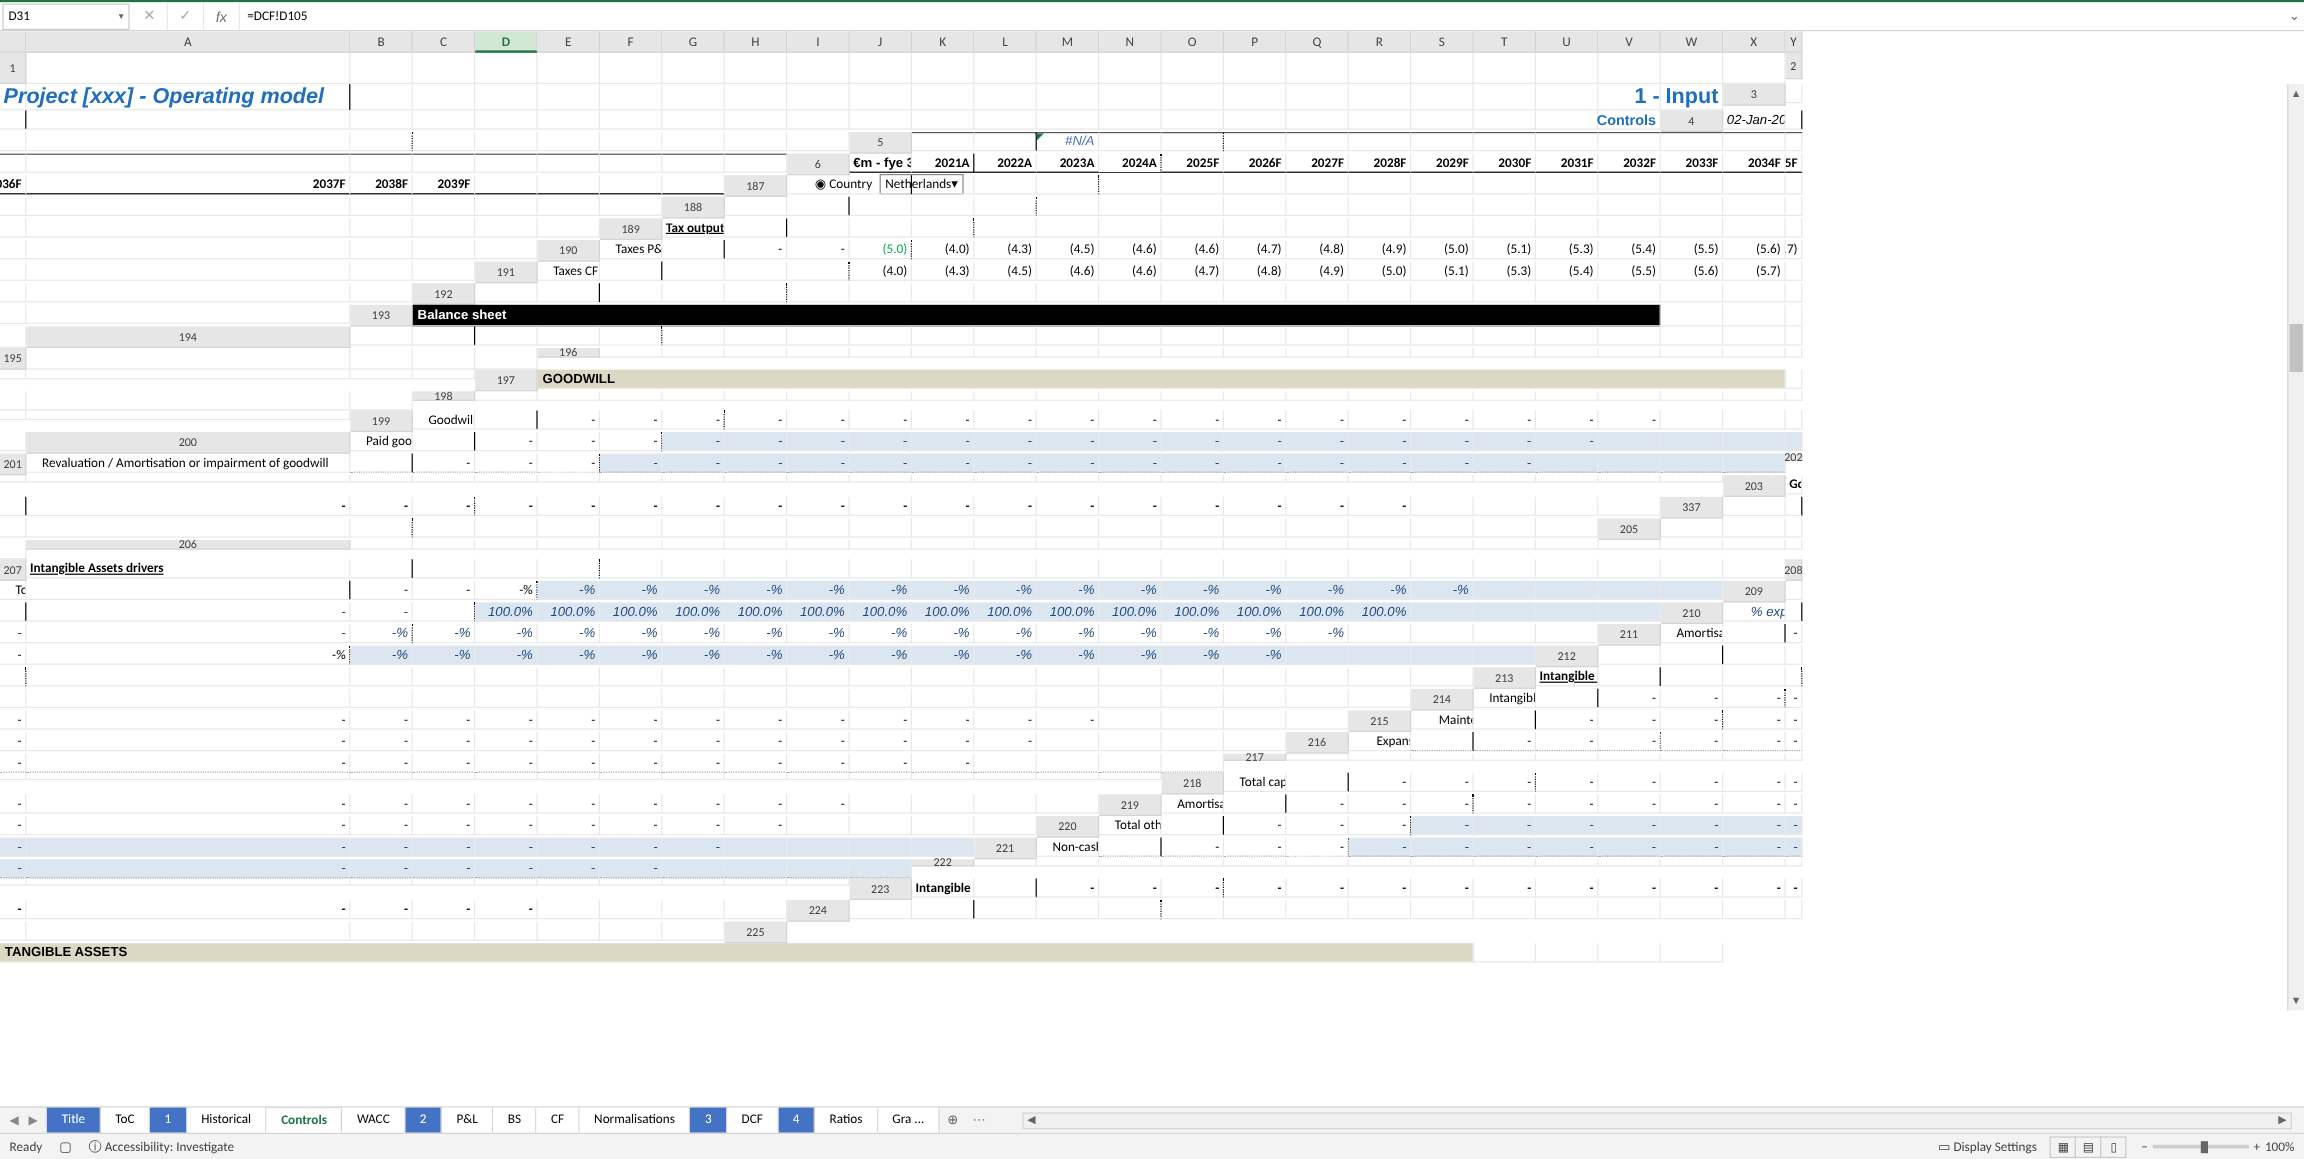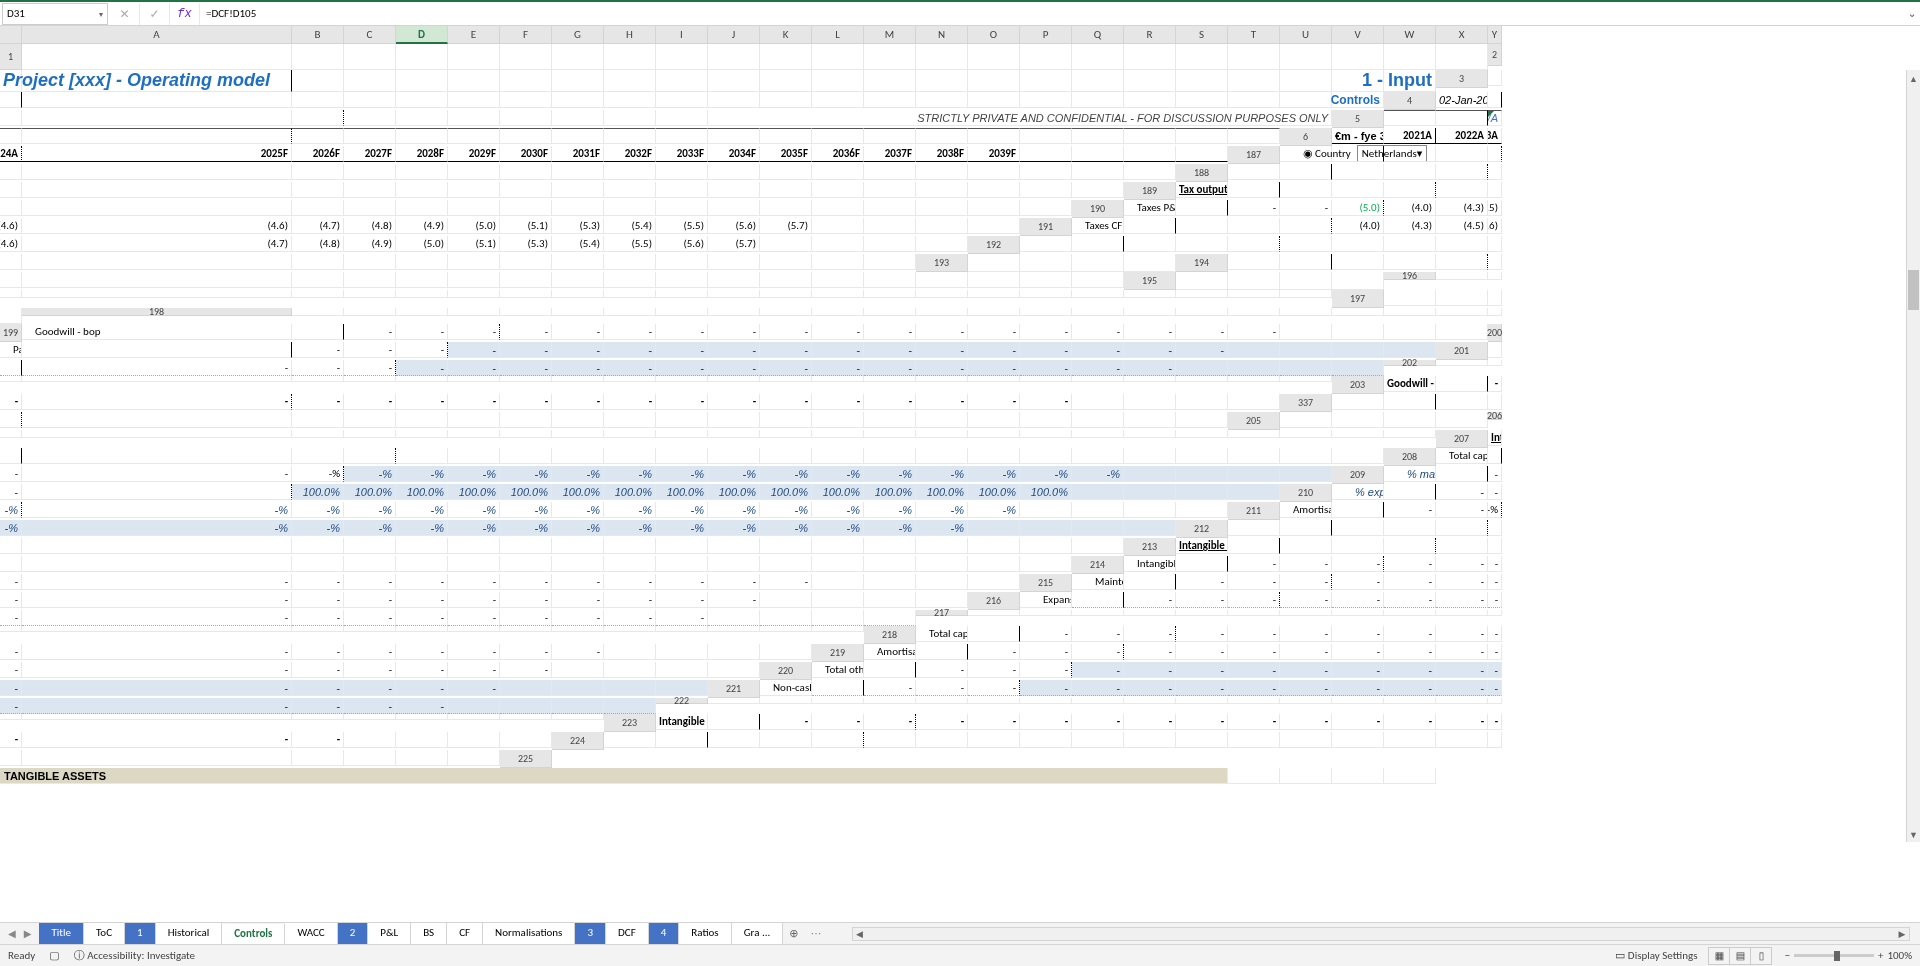--- a/index.html
+++ b/index.html
@@ -2,21 +2,21 @@
 <html><head>
 <meta charset="utf-8">
 <style>
 * { margin: 0; padding: 0; box-sizing: border-box; }
 body { font-family: Calibri, Arial, sans-serif; font-size: 11px; background: #fff; overflow: hidden; }
 .topbar { height: 2px; background: #217346; }
 .formula-bar { height: 24px; display: flex; align-items: center; border-bottom: 1px solid #d4d4d4; background: #fff; }
 .name-box { width: 106px; height: 22px; border: 1px solid #ccc; margin: 0 2px; padding: 2px 4px; display: flex; align-items: center; justify-content: space-between; font-size: 11px; }
 .name-box-arrow { font-size: 8px; color: #666; }
 .fb-btn { width: 30px; height: 22px; display: flex; align-items: center; justify-content: center; color: #aaa; font-size: 12px; border-right: 1px solid #e8e8e8; }
-.fb-btn.fx { font-style: italic; color: #6d28d9; font-family: Liberation Mono, monospace; }
+.fb-btn.fx { font-style: italic; color: #737373; font-family: Liberation Sans, sans-serif; }
 .formula-input { flex: 1; padding: 2px 6px; font-size: 11px; }
 .formula-expand { width: 16px; display:flex; align-items:center; justify-content:center; color: #666; }
 .grid { display: grid; grid-template-columns: 22px 270px repeat(23, 52px) 14px; user-select: none; }
 .col-hdr, .row-hdr, .corner { background: #e6e6e6; border: 1px solid #d4d4d4; border-top: none; border-left: none; text-align: center; font-size: 11px; color: #444; height: 18px; display:flex; align-items:center; justify-content:center; }
 .col-hdr.sel { background: #d2e8d4; border-bottom: 2px solid #217346; font-weight: bold; color: #217346; }
 .cell { height: 16px; border-right: 1px solid #e8e8e8; border-bottom: 1px solid #e8e8e8; font-size: 11px; padding: 0 3px; display: flex; align-items: center; justify-content: flex-end; white-space: nowrap; overflow: hidden; }
 .row-hdr { font-size: 10px; }
 .cell.left { justify-content: flex-start; }
 .scrollbar-v { width:14px; background:#f0f0f0; position:absolute; right:0; top:44px; bottom:60px; border-left:1px solid #d4d4d4;}
 .scrollbar-v .thumb{ position:absolute; left:1px; right:1px; top:200px; height:40px; background:#c1c1c1;}
@@ -200,23 +200,20 @@
       <div class="cell"></div>
       <div class="cell"></div>
       <div class="cell col-I-border"></div>
       <div class="cell"></div>
       <div class="cell"></div>
       <div class="cell"></div>
       <div class="cell"></div>
       <div class="cell"></div>
       <div class="cell"></div>
       <div class="cell"></div>
-      <div class="cell" style="grid-column:span 12;justify-content:flex-end;overflow:visible">
-        <span class="conf-text">STRICTLY PRIVATE AND CONFIDENTIAL - FOR DISCUSSION PURPOSES ONLY</span>
-      </div>
       <div class="row-hdr">5</div>
       <div class="cell left double-border-top" style="border-top:2px solid #555"></div>
       <div class="cell double-border-top col-C-border" style="border-top:2px solid #555"></div>
       <div class="cell double-border-top cellpos corner-tri" style="border-top:2px solid #555">
         <span class="na-text">#N/A</span>
       </div>
       <div class="cell double-border-top" style="border-top:2px solid #555"></div>
       <div class="cell double-border-top col-I-border" style="border-top:2px solid #555"></div>
       <div class="cell double-border-top" style="border-top:2px solid #555"></div>
       <div class="cell double-border-top" style="border-top:2px solid #555"></div>
@@ -420,20 +417,21 @@
       <div class="cell "></div>
       <div class="cell "></div>
       <div class="cell "></div>
       <div class="cell "></div>
       <div class="cell "></div>
       <div class="cell "></div>
       <div class="cell "></div>
       <div class="cell "></div>
       <div class="cell "></div>
       <div class="row-hdr" style="height:18px">193</div>
+      <div class="cell left black-row" style="grid-column:span 20;height:18px">Balance sheet</div>
       <div class="cell" style="height:18px"></div>
       <div class="cell" style="height:18px"></div>
       <div class="cell" style="height:18px"></div>
       <div class="cell" style="height:18px"></div>
       <div class="row-hdr">194</div>
       <div class="cell left "></div>
       <div class="cell  col-C-border"></div>
       <div class="cell "></div>
       <div class="cell "></div>
       <div class="cell  col-I-border"></div>
@@ -480,20 +478,21 @@
       <div class="cell" style="height:8px"></div>
       <div class="cell" style="height:8px"></div>
       <div class="cell" style="height:8px"></div>
       <div class="cell" style="height:8px"></div>
       <div class="cell" style="height:8px"></div>
       <div class="cell" style="height:8px"></div>
       <div class="cell" style="height:8px"></div>
       <div class="cell" style="height:8px"></div>
       <div class="cell" style="height:8px"></div>
       <div class="row-hdr">197</div>
+      <div class="cell left tan-row" style="grid-column:span 20">GOODWILL</div>
       <div class="cell"></div>
       <div class="cell"></div>
       <div class="cell"></div>
       <div class="cell"></div>
       <div class="row-hdr" style="height:8px">198</div>
       <div class="cell" style="height:8px"></div>
       <div class="cell" style="height:8px"></div>
       <div class="cell" style="height:8px"></div>
       <div class="cell" style="height:8px"></div>
       <div class="cell" style="height:8px"></div>

